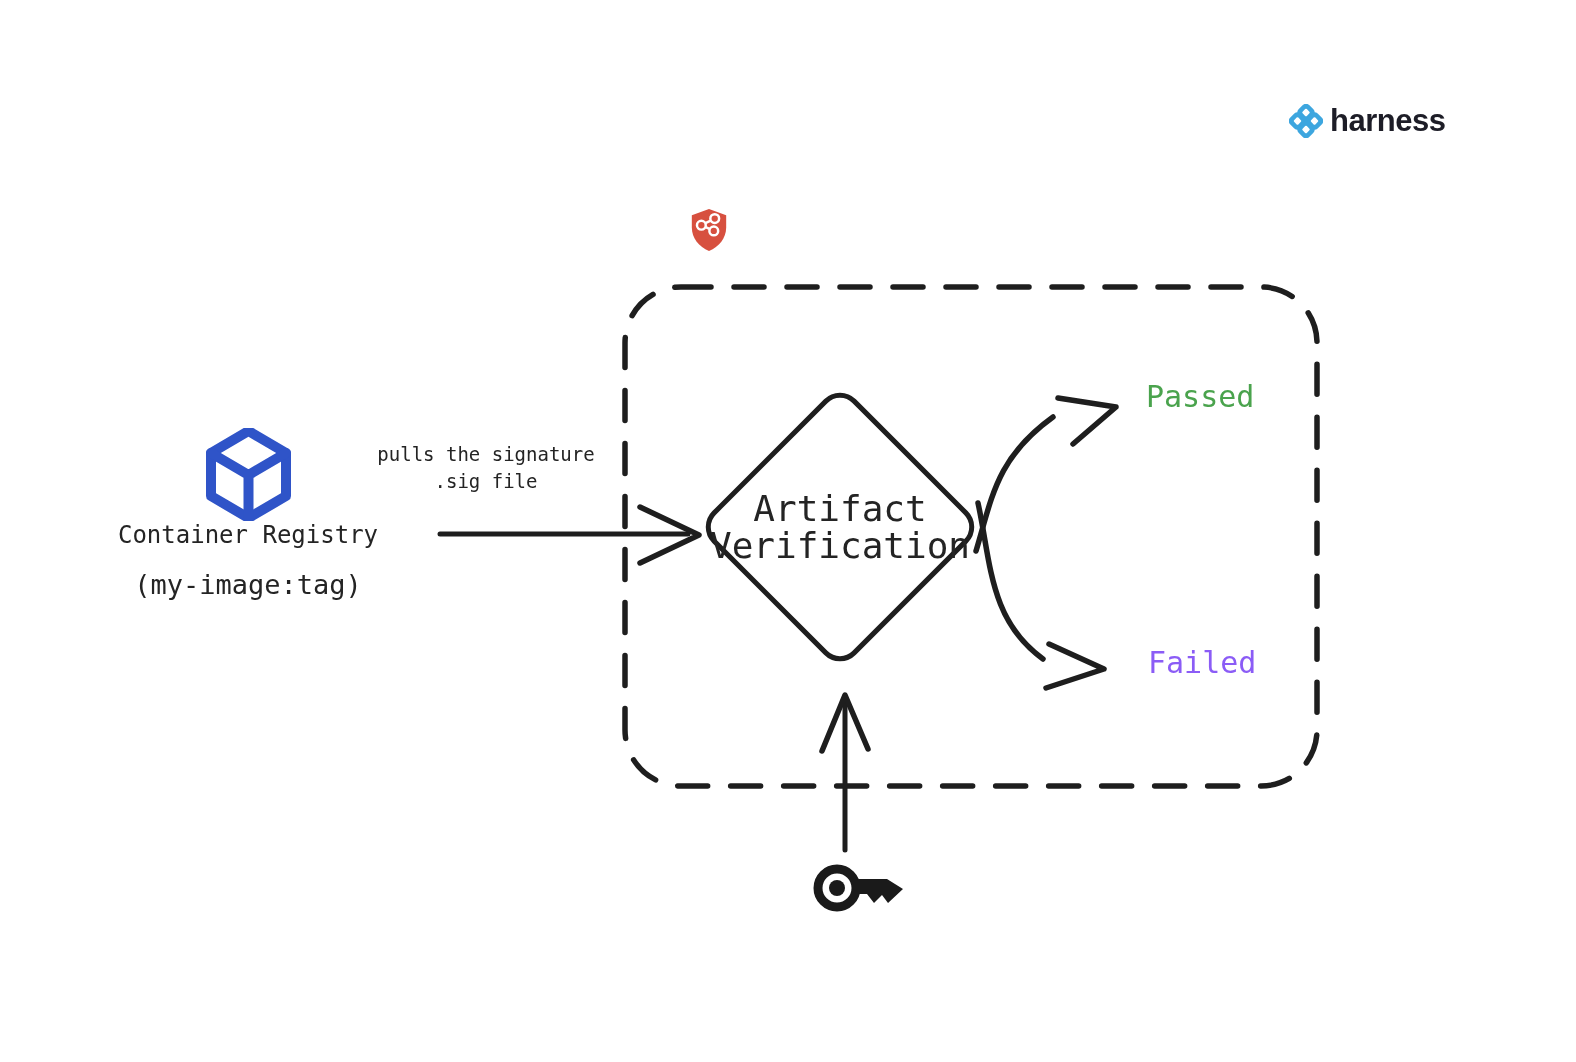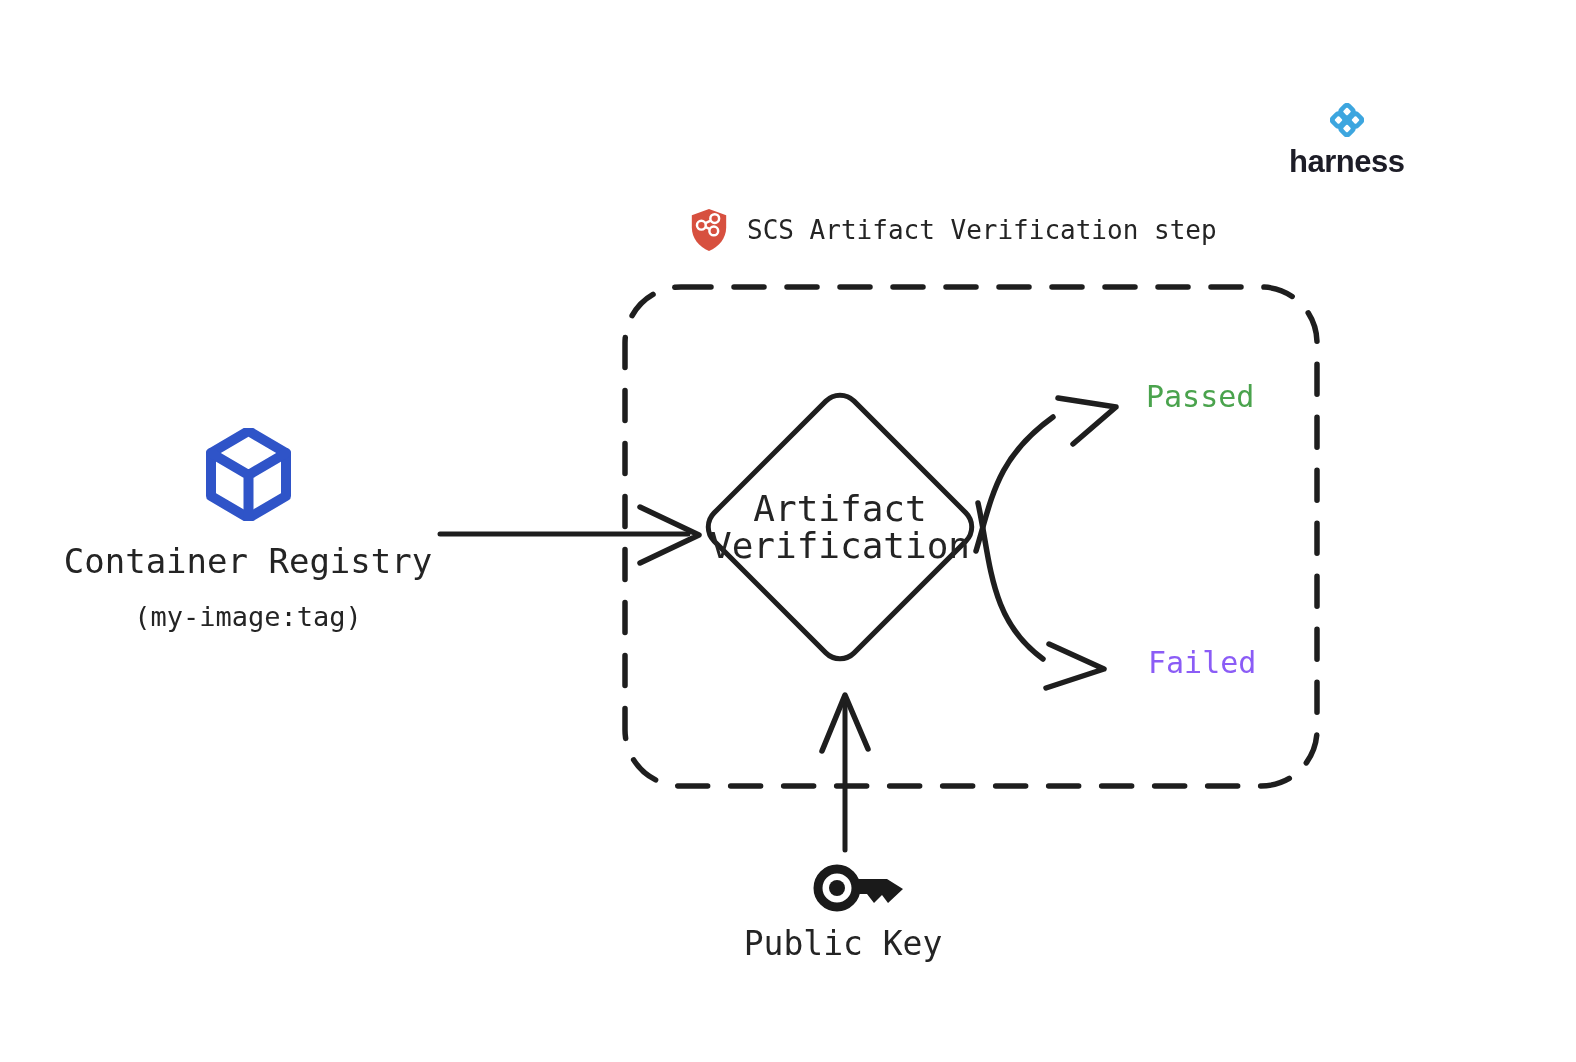--- a/index.html
+++ b/index.html
@@ -8,34 +8,34 @@
     width:1576px;height:1062px;
     background:#ffffff;
     overflow:hidden;
     font-family:"DejaVu Sans Mono", monospace;
     color:#242424;
   }
   .abs{position:absolute;}
   svg{display:block;}
 
   
-  .brand{left:1289px;top:103px;display:flex;align-items:center;gap:7px;flex-direction:column;}
+  .brand{left:1289px;top:103px;display:flex;align-items:center;gap:7px;}
   .brand-name{
     font-family:"Liberation Sans", sans-serif;
     font-weight:bold;font-size:31px;letter-spacing:-0.5px;color:#1d1d27;
   }
 
   
   .step-header{left:688px;top:207px;display:flex;align-items:center;gap:17px;}
   .step-title{font-size:26px;color:#242424;}
 
   
   .registry{left:62px;top:428px;width:372px;text-align:center;}
   .registry svg{margin:0 auto;}
-  .registry-title{font-size:34px;margin-top:20px;}
+  .registry-title{font-size:24px;margin-top:0;}
   .registry-subtitle{font-size:27px;margin-top:20px;}
 
   
   .diamond-label{
     left:690px;top:490px;width:300px;text-align:center;
     font-size:36px;line-height:37px;white-space:pre-line;
   }
 
   
   .edge-label{
@@ -106,41 +106,41 @@
   <div class="abs step-header">
     <svg width="42" height="46" viewBox="0 0 44 48">
       <path d="M22 2 L40 8.5 V21 C40 32.5 32.5 41.5 22 46 C11.5 41.5 4 32.5 4 21 V8.5 Z" fill="#d7503f"></path>
       <g stroke="#ffffff" stroke-width="2.6" fill="#d7503f">
         <path d="M14 19 L28 12 M14 19 L27 25"></path>
         <circle cx="14" cy="19" r="4.6"></circle>
         <circle cx="28" cy="12" r="4.6"></circle>
         <circle cx="27" cy="25" r="4.6"></circle>
       </g>
     </svg>
-    <span class="step-title">SCS Artifact Verification step</span>
   </div>
 
   <div class="abs registry">
     <svg width="93" height="93" viewBox="0 0 93 93" fill="none" stroke="#2f54c8" stroke-width="10" stroke-linejoin="round" stroke-linecap="round">
       <path d="M46.5 3 L84 25 V68 L46.5 90 L9 68 V25 Z"></path>
       <path d="M9 25 L46.5 47 L84 25 M46.5 47 V90"></path>
     </svg>
     <div class="registry-title">Container Registry</div>
     <div class="registry-subtitle">(my-image:tag)</div>
   </div>
 
+  <div class="abs edge-label">pulls the signature
+.sig file</div>
 
   <div class="abs diamond-label">Artifact
 Verification</div>
 
   <div class="abs outcome outcome-passed">Passed</div>
   <div class="abs outcome outcome-failed">Failed</div>
 
   <div class="abs public-key">
     <svg width="96" height="60" viewBox="0 0 96 60">
       <circle cx="24" cy="30" r="19" fill="none" stroke="#1a1a1a" stroke-width="9"></circle>
       <circle cx="24" cy="30" r="8" fill="#1a1a1a"></circle>
       <path d="M42 21 H74 L90 31 L75 45 L69 37 L61 45 L54 36 H42 Z" fill="#1a1a1a"></path>
     </svg>
-    <div class="public-key-label">Public Key</div>
   </div>
 
 </div>
 
 </body></html>

